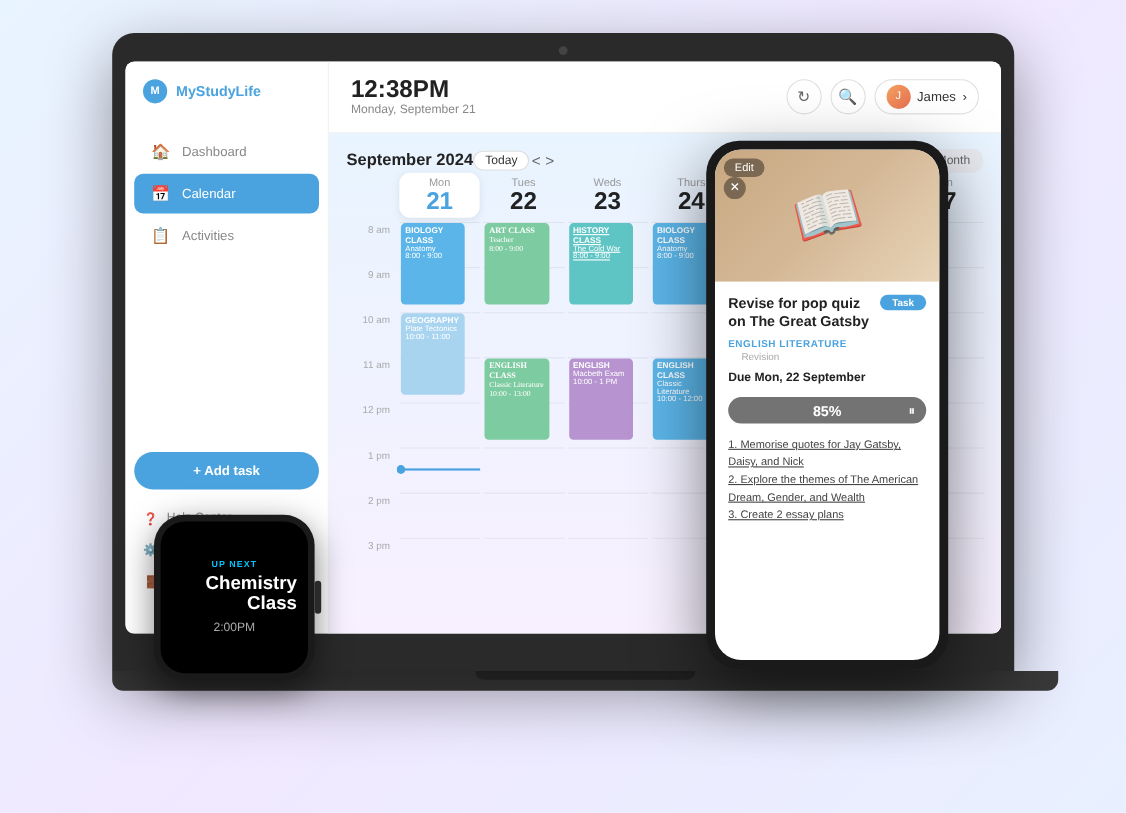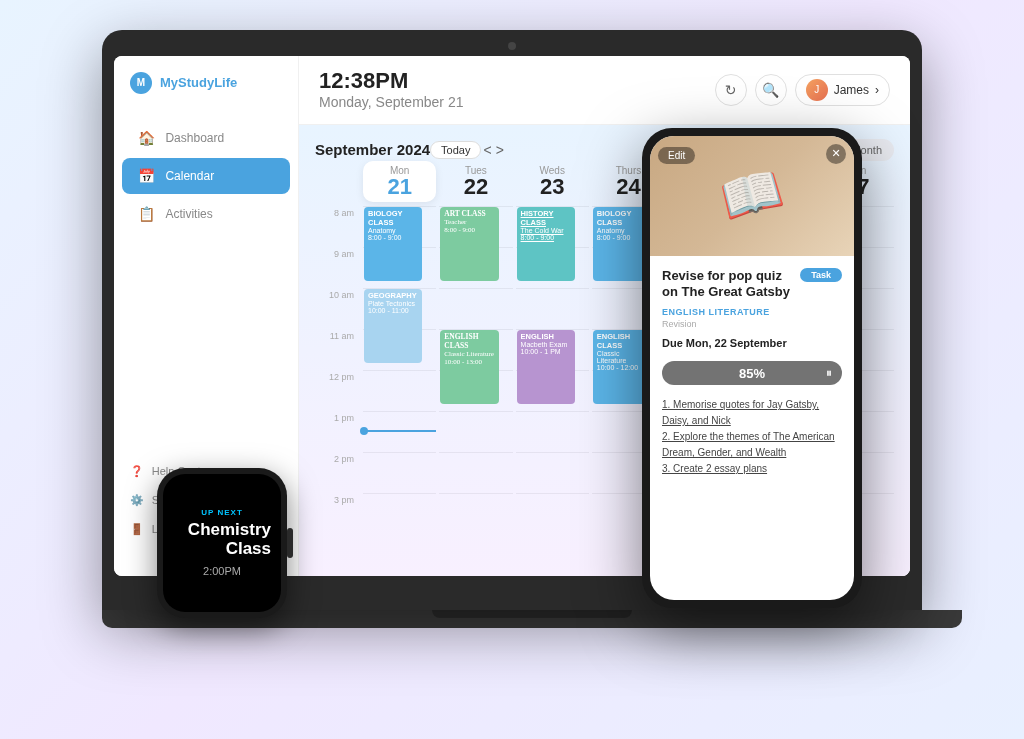--- a/index.html
+++ b/index.html
@@ -146,21 +146,21 @@
       padding: 14px 20px;
       border-bottom: 1px solid #f0f0f0;
     }
     .time-block .time {
       font-size: 22px;
       font-weight: 700;
       color: #222;
       line-height: 1;
     }
     .time-block .date {
-      font-size: 14px;
+      font-size: 11px;
       color: #888;
       margin-top: 2px;
     }
     .top-actions {
       display: flex;
       align-items: center;
       gap: 8px;
     }
     .icon-btn {
       width: 32px; height: 32px;
@@ -364,21 +364,22 @@
       transform: translateX(-50%) rotate(-15deg);
       opacity: 0.8;
     }
     .phone-edit-bar {
       position: absolute;
       top: 8px;
       left: 8px;
       right: 8px;
       display: flex;
       justify-content: space-between;
-      align-items: flex-end;
+      align-items: flex-start;
+      flex-direction: column;
     }
     .edit-btn {
       background: rgba(0,0,0,0.4);
       color: white;
       border: none;
       border-radius: 10px;
       padding: 3px 10px;
       font-size: 10px;
     }
     .close-btn {
@@ -423,20 +424,21 @@
       font-weight: 700;
       color: #4aa3df;
       text-transform: uppercase;
       letter-spacing: 0.5px;
       margin-bottom: 2px;
     }
     .phone-revision {
       font-size: 9px;
       color: #aaa;
       margin-bottom: 8px;
+      margin-left: 12px;
     }
     .phone-due {
       font-size: 11px;
       font-weight: 600;
       color: #222;
       margin-bottom: 12px;
     }
     .progress-bar-container {
       background: #737373;
       border-radius: 20px;
@@ -461,23 +463,23 @@
     .phone-notes {
       font-size: 10px;
       color: #444;
       line-height: 1.6;
       text-decoration: underline;
     }
 
     
     .watch-overlay {
       position: absolute;
-      left: 55px;
+      left: 38px;
       bottom: 10px;
-      width: 130px;
+      width: 146px;
       height: 150px;
       background: #1a1a1a;
       border-radius: 28px;
       padding: 6px;
       box-shadow: 0 10px 30px rgba(0,0,0,0.5);
       z-index: 11;
     }
     .watch-screen {
       width: 100%;
       height: 100%;
@@ -559,20 +561,21 @@
               <span class="nav-icon">📅</span>
               <span>Calendar</span>
             </div>
             <div class="nav-item">
               <span class="nav-icon">📋</span>
               <span>Activities</span>
             </div>
           </div>
 
           <div class="sidebar-bottom">
+            <button class="add-task-btn">+ Add task</button>
             <div class="bottom-nav-item">
               <span>❓</span>
               <span>Help Center</span>
             </div>
             <div class="bottom-nav-item">
               <span>⚙️</span>
               <span>Settings</span>
             </div>
             <div class="bottom-nav-item">
               <span>🚪</span>

